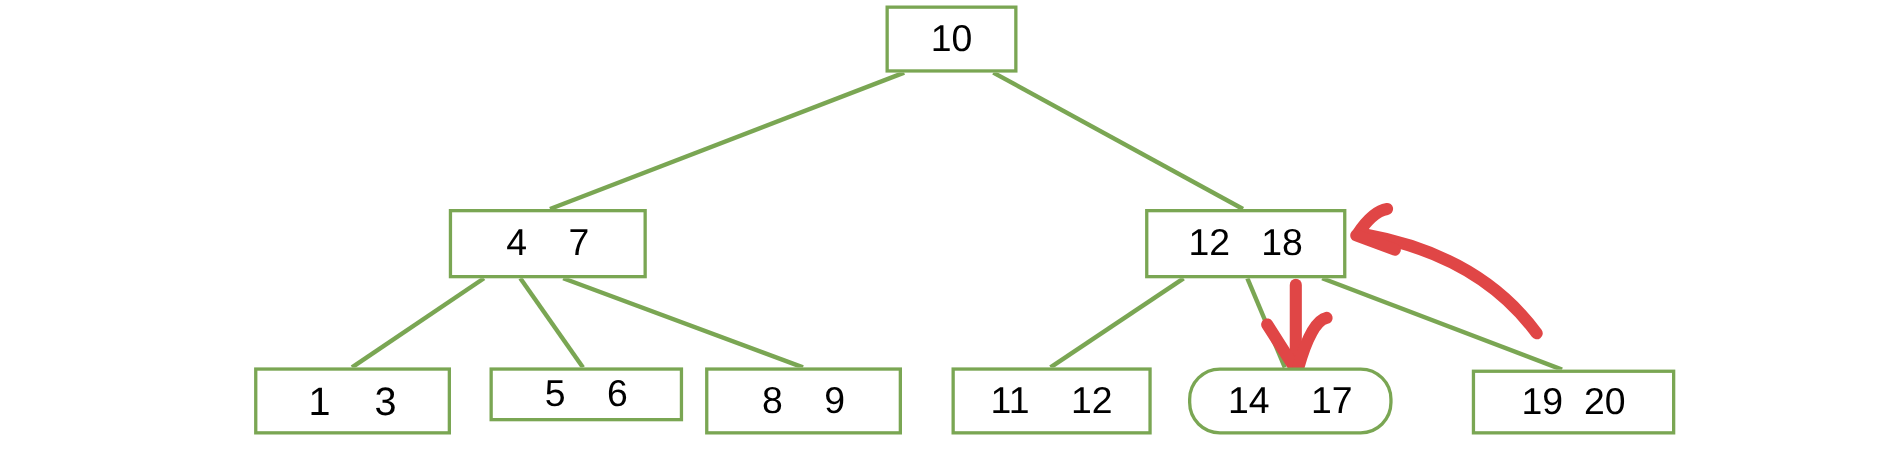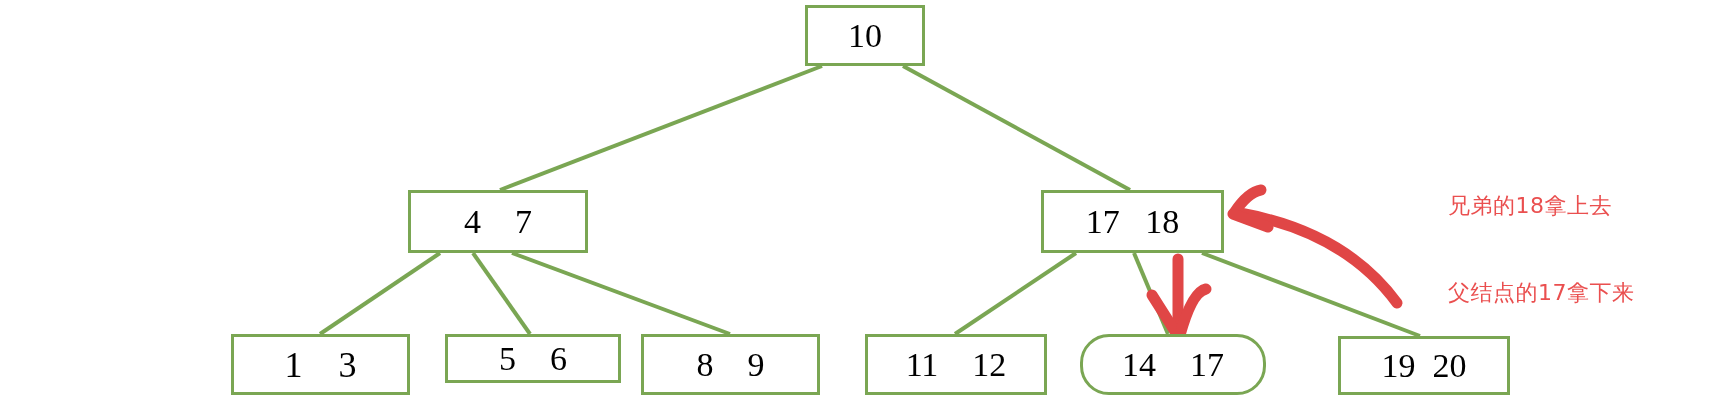--- a/index.html
+++ b/index.html
@@ -26,21 +26,21 @@
   }
   .node {
     position: absolute;
     box-sizing: border-box;
     border: 3px solid #7aa653;
     background: #ffffff;
     display: flex;
     align-items: center;
     justify-content: center;
     color: #000000;
-    font-family: Liberation Serif, serif;
+    font-family: Liberation Sans, sans-serif;
     white-space: pre;
   }
   .node-keys {
     display: flex;
     align-items: baseline;
     justify-content: center;
     white-space: pre;
   }
   .annotation {
     position: absolute;
@@ -78,27 +78,23 @@
 
       <path d="M 1397 303 Q 1345 232 1240 213" stroke="#e04646" stroke-width="11" stroke-linecap="round" fill="none"></path>
       <path d="M 1261 190 Q 1248 192 1234 213" stroke="#e04646" stroke-width="11" stroke-linecap="round" fill="none"></path>
       <path d="M 1268 227 L 1233 214" stroke="#e04646" stroke-width="11" stroke-linecap="round" fill="none"></path>
     </g>
   </svg>
 
   <div id="nodes-layer">
       <div class="node" style="left: 805px; top: 5px; width: 120px; height: 61px; font-size: 34px; border-color: rgb(122, 166, 83); color: rgb(0, 0, 0);"><span class="node-keys">10</span></div>
       <div class="node" style="left: 408px; top: 190px; width: 180px; height: 63px; font-size: 34px; border-color: rgb(122, 166, 83); color: rgb(0, 0, 0);"><span class="node-keys">4    7</span></div>
-      <div class="node" style="left: 1041px; top: 190px; width: 183px; height: 63px; font-size: 34px; border-color: rgb(122, 166, 83); color: rgb(0, 0, 0);"><span class="node-keys">17   18</span></div>
+      <div class="node" style="left: 1041px; top: 190px; width: 183px; height: 63px; font-size: 34px; border-color: rgb(122, 166, 83); color: rgb(0, 0, 0);"><span class="node-keys">12   18</span></div>
       <div class="node" style="left: 231px; top: 334px; width: 179px; height: 61px; font-size: 36px; border-color: rgb(122, 166, 83); color: rgb(0, 0, 0);"><span class="node-keys">1    3</span></div>
       <div class="node" style="left: 445px; top: 334px; width: 176px; height: 49px; font-size: 34px; border-color: rgb(122, 166, 83); color: rgb(0, 0, 0);"><span class="node-keys">5    6</span></div>
       <div class="node" style="left: 641px; top: 334px; width: 179px; height: 61px; font-size: 34px; border-color: rgb(122, 166, 83); color: rgb(0, 0, 0);"><span class="node-keys">8    9</span></div>
       <div class="node" style="left: 865px; top: 334px; width: 182px; height: 61px; font-size: 34px; border-color: rgb(122, 166, 83); color: rgb(0, 0, 0);"><span class="node-keys">11    12</span></div>
       <div class="node" style="left: 1080px; top: 334px; width: 186px; height: 61px; font-size: 34px; border-color: rgb(122, 166, 83); color: rgb(0, 0, 0); border-radius: 29px;"><span class="node-keys">14    17</span></div>
-      <div class="node" style="left: 1338px; top: 336px; width: 172px; height: 59px; font-size: 34px; border-color: rgb(122, 166, 83); color: rgb(0, 0, 0); align-items: center;"><span class="node-keys">19  20</span></div>
+      <div class="node" style="left: 1338px; top: 336px; width: 185px; height: 59px; font-size: 34px; border-color: rgb(122, 166, 83); color: rgb(0, 0, 0); align-items: center;"><span class="node-keys">19  20</span></div>
     </div>
 
-  <div class="annotation" style="left:1448px; top:133px; font-size:22px;">
-    <div>兄弟的18拿上去</div>
-    <div>父结点的17拿下来</div>
-  </div>
 
 </div>
 
 </body></html>

